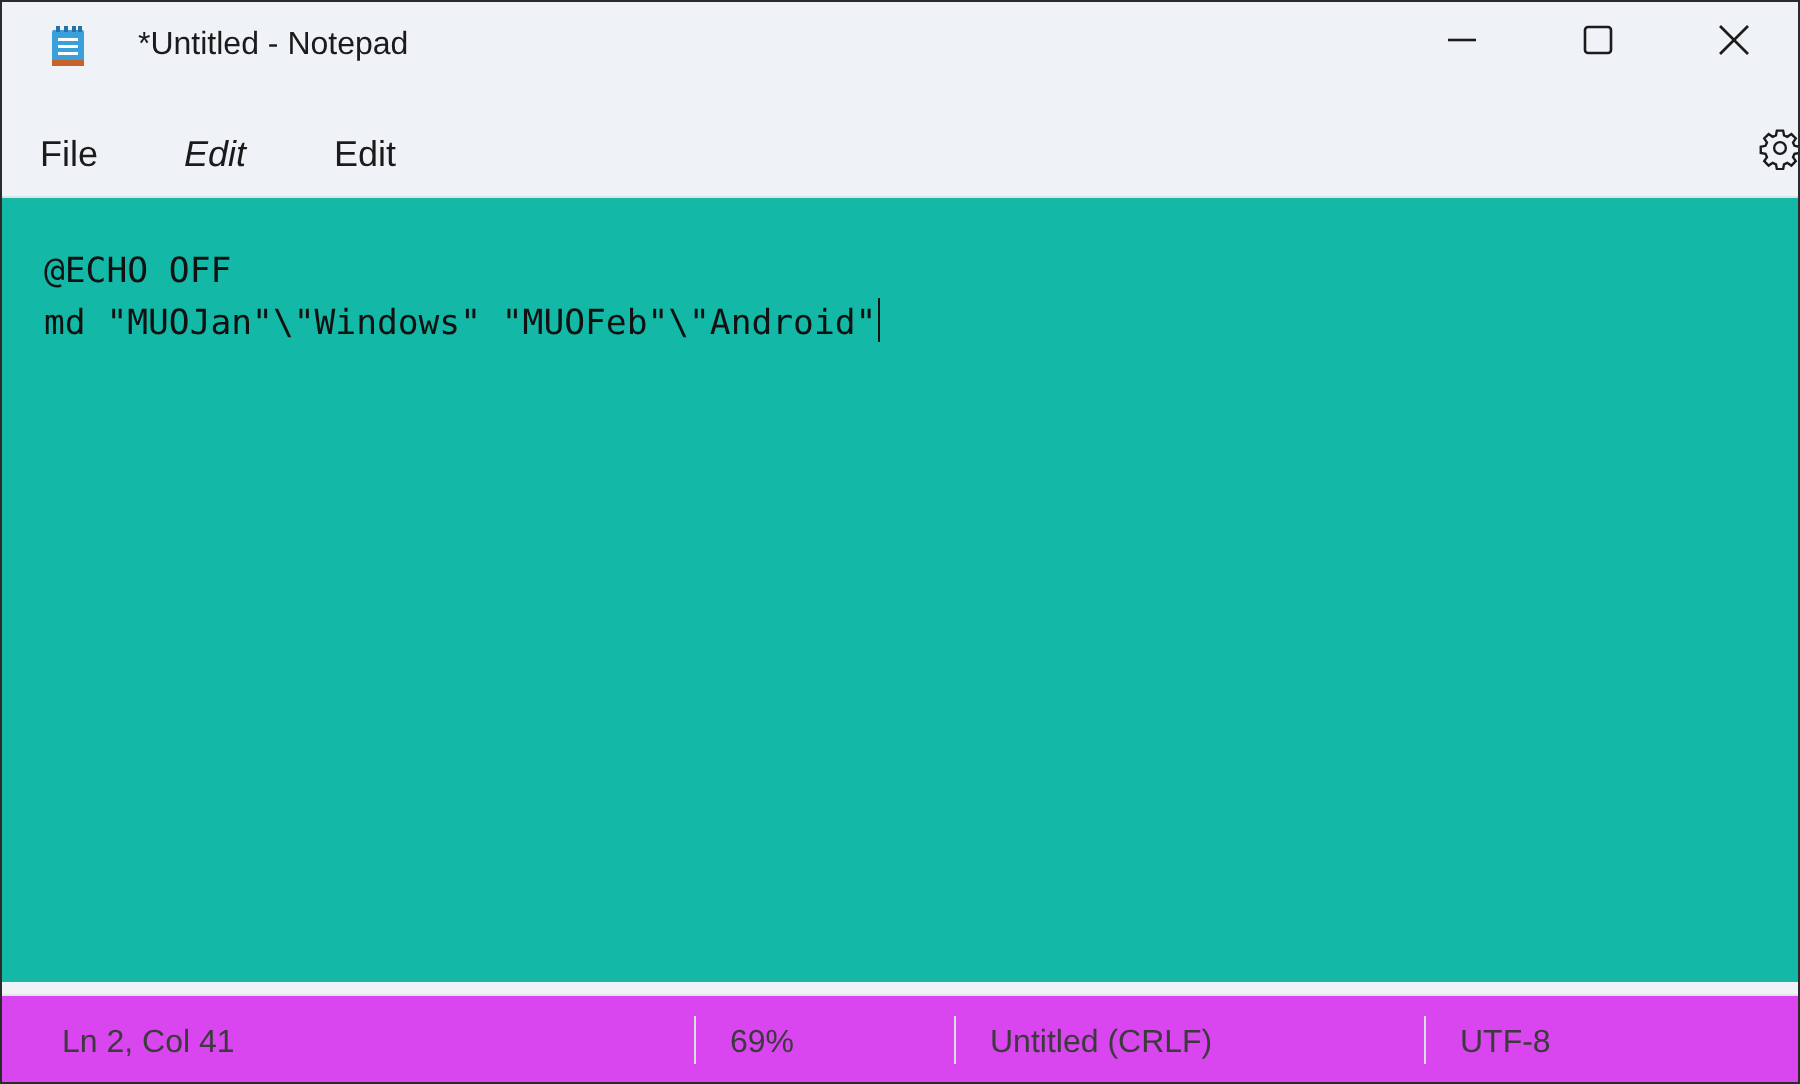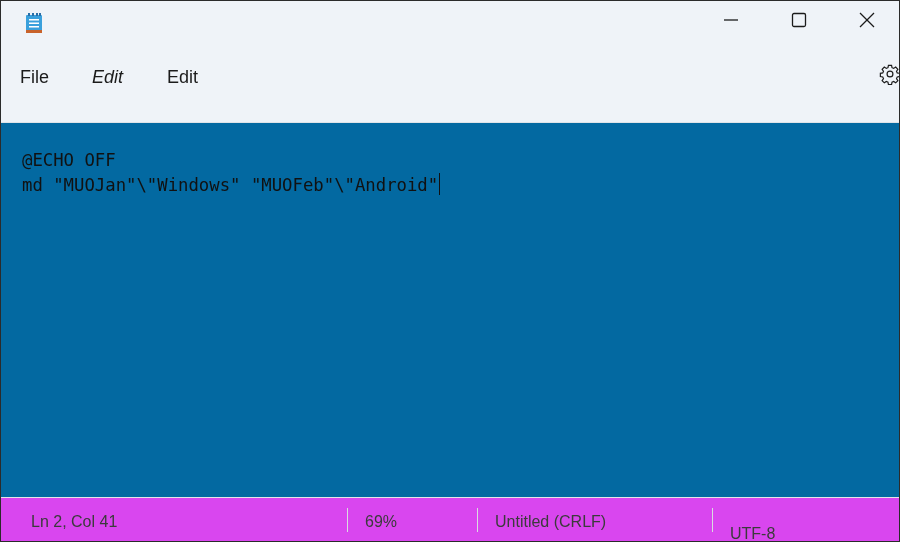--- a/index.html
+++ b/index.html
@@ -5,21 +5,21 @@
   html, body { margin:0; padding:0; }
   body { width:900px; height:542px; overflow:hidden; font-family:"Liberation Sans", sans-serif; background:#1a1a1a; }
   .window { position:absolute; left:0; top:0; width:898px; height:540px; border:1px solid #2b2b2b; background:#eff3f8; overflow:hidden; }
   .titlebar { position:absolute; left:0; top:0; width:100%; height:46px; }
   .app-icon { position:absolute; left:24px; top:11px; width:18px; height:22px; }
   .title { position:absolute; left:68px; top:13px; font-size:16px; color:#1b1b1b; }
   .caption-btn { position:absolute; top:0; width:68px; height:42px; display:flex; align-items:center; justify-content:center; }
   .menubar { position:absolute; left:0; top:54px; height:46px; width:100%;padding-left:22px; }
   .menu-item { position:absolute; top:10px; font-size:18px; color:#1b1b1b; padding:2px 0; }
   .settings { position:absolute; right:18px; top:8px; width:26px; height:26px; display:flex; align-items:center; justify-content:center; }
-  .editor { position:absolute; left:0; top:121px; width:100%; height:392px; background:#0369a1; border-top:1px solid #dfe3e8;text-decoration:underline; }
+  .editor { position:absolute; left:0; top:97px; width:100%; height:392px; background:#14b8a6; border-top:1px solid #dfe3e8;text-decoration:underline; }
   .editor-text { position:absolute; left:21px; top:25px; font-family:"DejaVu Sans Mono", monospace; font-size:17.3px; line-height:25px; color:#111; white-space:pre; }
   .caret { display:inline-block; width:1px; height:22px; background:#111; vertical-align:-4px; margin-left:1px; }
   .statusbar { position:absolute; left:0; top:496px; width:100%; height:44px; background:#d946ef; border-top:1px solid #e2e5e9; }
   .status-item { position:absolute; top:15px; font-size:16px; color:#3b3b3b; }
   .sep { position:absolute; top:10px; width:1px; height:24px; background:#d9dce0; }
 </style>
 </head>
 <body>
 
 <div class="window">
@@ -30,20 +30,21 @@
         <rect x="1" y="18" width="16" height="3" fill="#c8622b"></rect>
         <rect x="3" y="1" width="2" height="3" fill="#2a6fa8"></rect>
         <rect x="7" y="1" width="2" height="3" fill="#2a6fa8"></rect>
         <rect x="11" y="1" width="2" height="3" fill="#2a6fa8"></rect>
         <rect x="14" y="1" width="2" height="3" fill="#2a6fa8"></rect>
         <rect x="4" y="7" width="10" height="1.5" fill="#ffffff"></rect>
         <rect x="4" y="10.5" width="10" height="1.5" fill="#ffffff"></rect>
         <rect x="4" y="14" width="10" height="1.5" fill="#ffffff"></rect>
       </svg>
     </span>
+    <span class="title">*Untitled - Notepad</span>
 
     <div class="caption-btn" style="left:696px;">
       <span>
         <svg width="16" height="16" viewBox="0 0 16 16">
             <line x1="1" y1="8" x2="15" y2="8" stroke="#1b1b1b" stroke-width="1.3"></line>
           </svg>
       </span>
     </div>
     <div class="caption-btn" style="left:764px;">
       <span>
@@ -80,15 +81,15 @@
     <div class="editor-text"><div>@ECHO OFF</div><div><span>md "MUOJan"\"Windows" "MUOFeb"\"Android"</span><span class="caret"></span></div></div>
   </div>
 
   <div class="statusbar">
     <span class="status-item" style="left:30px;">Ln 2, Col 41</span>
     <span class="sep" style="left:346px;"></span>
     <span class="status-item" style="left:364px;">69%</span>
     <span class="sep" style="left:476px;"></span>
     <span class="status-item" style="left:494px;">Untitled (CRLF)</span>
     <span class="sep" style="left:711px;"></span>
-    <span class="status-item" style="left:729px;margin-top:12px;">UTF-8</span>
+    <span class="status-item" style="left:729px;">UTF-8</span>
   </div>
 </div>
 
 </body></html>

